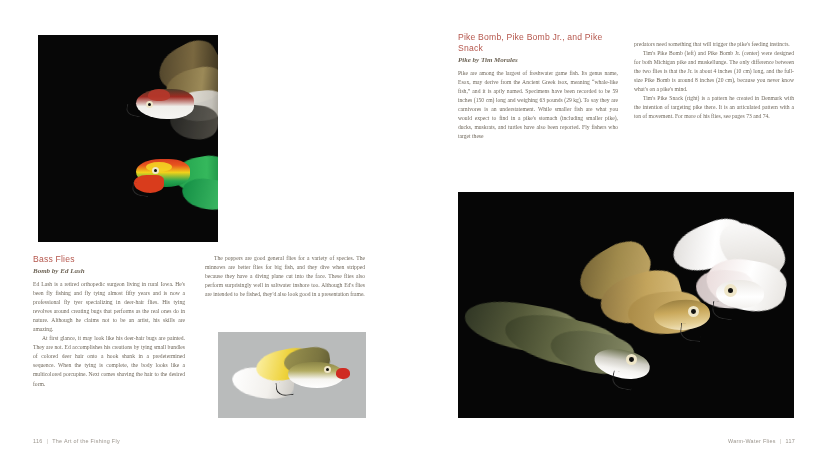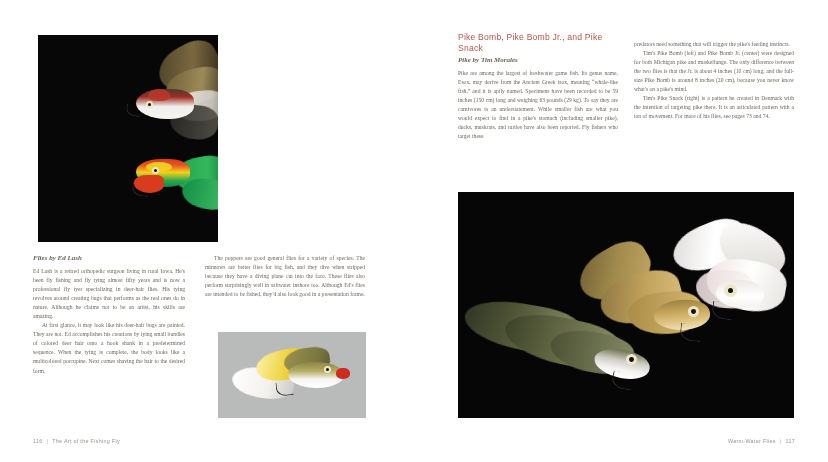--- a/index.html
+++ b/index.html
@@ -108,21 +108,22 @@
         <div class="hair" style="left:24px;top:8px;width:56px;height:30px;background:linear-gradient(115deg,#fdf3b0,#eed23a 55%,#c9a92a);transform:rotate(-12deg);"></div>
         <div class="hair" style="left:52px;top:6px;width:46px;height:26px;background:linear-gradient(110deg,#9c9450,#7b7540 70%,#5f5a32);transform:rotate(-8deg);"></div>
         <div class="blob" style="left:56px;top:20px;width:56px;height:26px;background:linear-gradient(180deg,#8b8546 0%,#b3ac62 34%,#f6f5f1 66%,#ffffff 100%);border-radius:44% 50% 48% 52%;"></div>
         <div class="eye" style="left:92px;top:24px;width:7px;height:7px;"></div>
         <div class="blob" style="left:104px;top:26px;width:14px;height:11px;background:#cf2b22;border-radius:44%;"></div>
         <div class="hook" style="left:44px;top:40px;width:16px;height:13px;transform:rotate(-6deg);"></div>
       </div>
     </div>
 
     <div class="col-left">
-      <p class="byline">Flies by Ed Lash</p>
+      <h2 class="sect">Bass Flies</h2>
+      <p class="byline">Bomb by Ed Lash</p>
       <p class="body">Ed Lash is a retired orthopedic surgeon living in rural Iowa. He's been fly fishing and fly tying almost fifty years and is now a professional fly tyer specializing in deer-hair flies. His tying revolves around creating bugs that performs as the real ones do in nature. Although he claims not to be an artist, his skills are amazing.</p>
       <p class="body">At first glance, it may look like his deer-hair bugs are painted. They are not. Ed accomplishes his creations by tying small bundles of colored deer hair onto a hook shank in a predetermined sequence. When the tying is complete, the body looks like a multicolored porcupine. Next comes shaving the hair to the desired form.</p>
     </div>
 
     <div class="col-right">
       <p class="body" style="text-indent:9px;">The poppers are good general flies for a variety of species. The minnows are better flies for big fish, and they dive when stripped because they have a diving plane cut into the face. These flies also perform surprisingly well in saltwater inshore too. Although Ed's flies are intended to be fished, they'd also look good in a presentation frame.</p>
     </div>
 
     <div class="footer footer-left">
       <span>116</span><span class="sep">|</span><span>The Art of the Fishing Fly</span>

